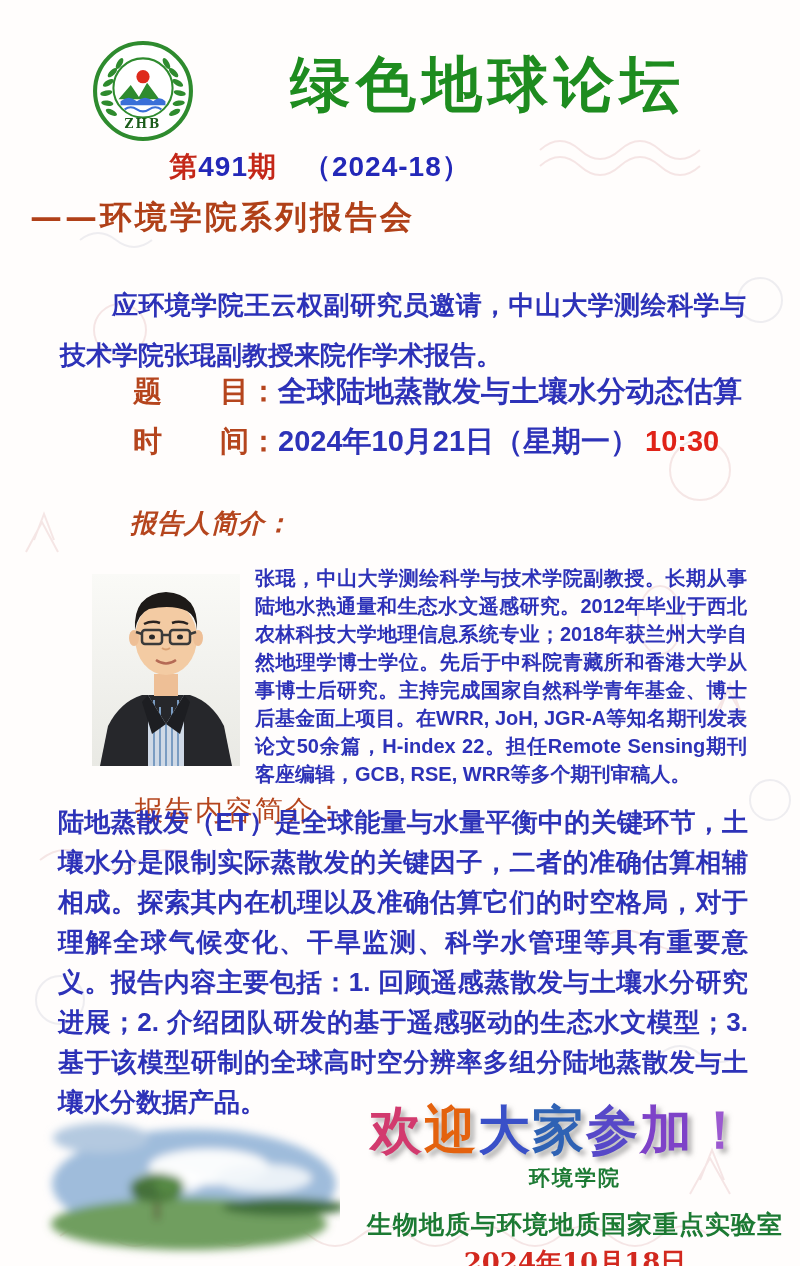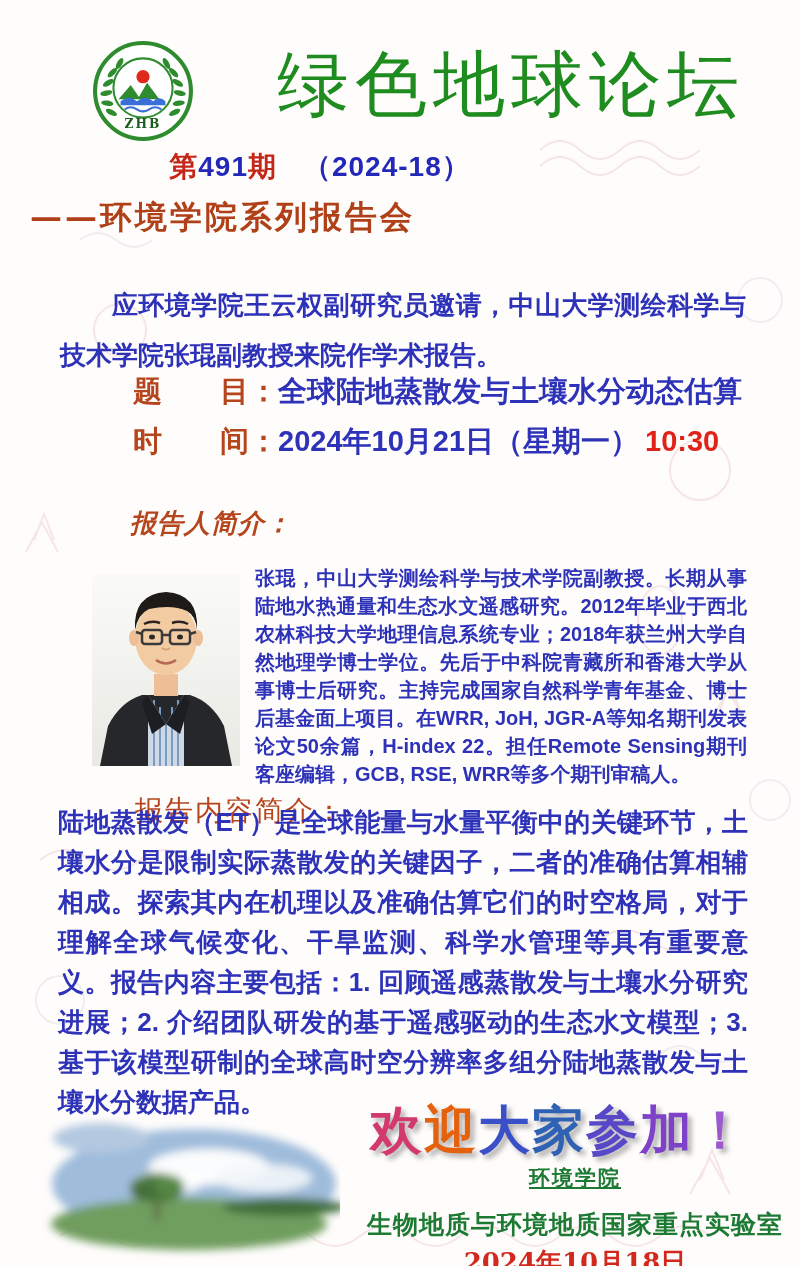--- a/index.html
+++ b/index.html
@@ -4,23 +4,23 @@
 <style>
   html,body{margin:0;padding:0;background:#ffffff;}
   .poster{
     position:relative;width:800px;height:1266px;overflow:hidden;
     background:#fffdfc;font-family:"Liberation Sans",sans-serif;
   }
   .bg-pattern{position:absolute;inset:0;pointer-events:none;}
   
   .logo{position:absolute;left:92px;top:40px;width:102px;height:102px;}
   .forum-title{
-    position:absolute;left:231px;top:30px;width:560px;height:110px;
+    position:absolute;left:208px;top:30px;width:560px;height:110px;
     display:flex;align-items:center;justify-content:center;
-    font-family:"DejaVu Serif",serif;font-weight:normal;font-size:72px;
+    font-family:"DejaVu Serif",serif;font-weight:bold;font-size:60px;
     letter-spacing:6px;color:var(--green_title,#1e8c1f);white-space:nowrap;
   }
   .issue-line{
     position:absolute;left:0;top:148px;width:640px;text-align:center;
     font-size:28px;font-weight:bold;letter-spacing:1px;
   }
   .issue-red{color:var(--issue_red,#c42718);}
   .issue-blue{color:var(--issue_blue,#2328b8);}
   .issue-gap{display:inline-block;width:26px;}
   .subtitle{
@@ -61,21 +61,21 @@
     color:var(--blue_text,#2d32b8);font-size:26px;font-weight:bold;
     line-height:40px;text-align:justify;
   }
   
   .welcome{
     position:absolute;left:362px;top:1096px;white-space:nowrap;
     font-family:"DejaVu Serif",serif;font-weight:bold;font-size:52px;
     letter-spacing:2px;text-shadow:4px 4px 5px rgba(110,110,110,.55);margin-left:8px;
   }
   .footer{position:absolute;left:350px;top:1164px;width:450px;text-align:center;}
-  .footer-org1{font-size:21px;font-weight:bold;color:var(--footer_green,#1c7a33);letter-spacing:2px;text-decoration:underline;}
+  .footer-org1{font-size:21px;font-weight:bold;color:var(--footer_green,#1c7a33);letter-spacing:2px;}
   .footer-org2{font-size:25px;font-weight:bold;color:var(--footer_green,#1c7a33);letter-spacing:1px;margin-top:16px;}
   .footer-date{font-family:"DejaVu Serif",serif;font-size:26px;font-weight:bold;color:var(--date_red,#d2281e);margin-top:4px;}
   .landscape{position:absolute;left:38px;top:1112px;width:302px;height:150px;}
 </style>
 </head>
 <body>
 
 <div class="poster">
 
   <svg class="bg-pattern" width="800" height="1266" viewBox="0 0 800 1266">

